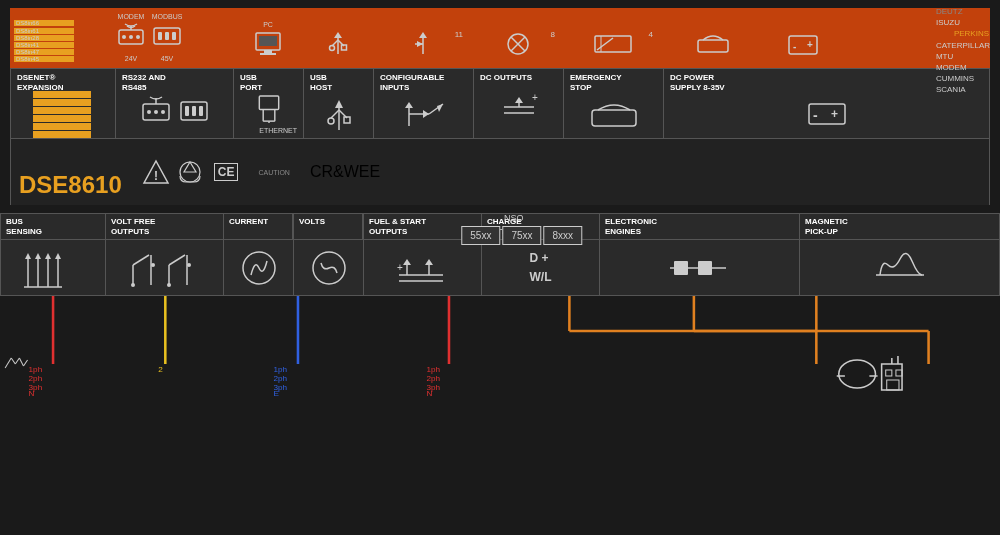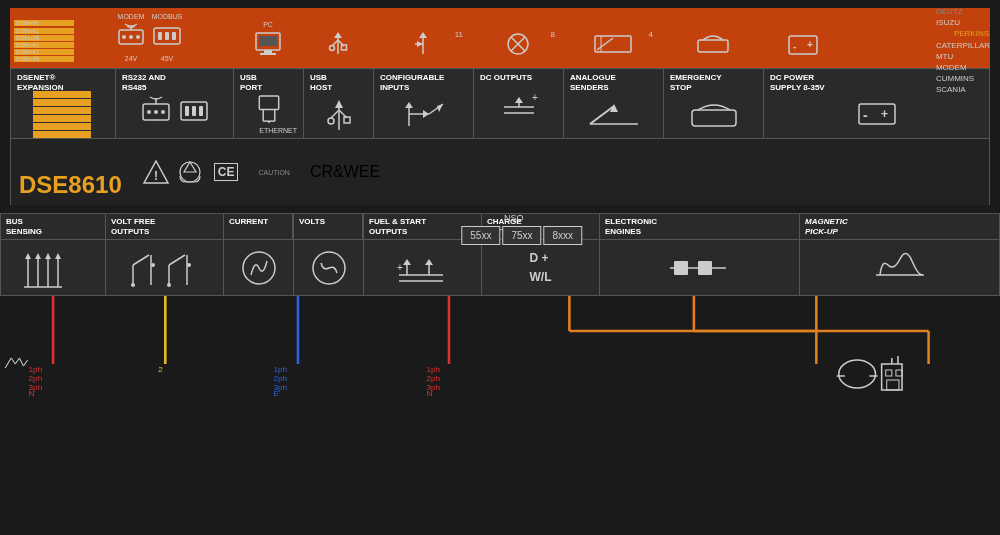--- a/index.html
+++ b/index.html
@@ -122,21 +122,21 @@
     .bottom-row {
       display: flex;
       border: 1.5px solid #555;
     }
     .bottom-cell {
       border-right: 1.5px solid #555;
       background: #2a2a2a;
       flex: 1;
       min-width: 0;
     }
-    .bottom-cell:last-child { border-right: none; font-style: italic; }
+    .bottom-cell:last-child { border-right: none; }
     .bottom-cell .cell-title {
       font-size: 8px;
       font-weight: bold;
       color: #fff;
       text-transform: uppercase;
       border-bottom: 1.5px solid #555;
       padding: 3px 5px;
       line-height: 1.2;
       min-height: 26px;
       display: flex;
@@ -403,31 +403,20 @@
         <svg width="50" height="36" viewBox="0 0 50 36" fill="none">
           <line x1="10" y1="20" x2="40" y2="20" stroke="#ccc" stroke-width="1.5"></line>
           <line x1="10" y1="26" x2="40" y2="26" stroke="#ccc" stroke-width="1.5"></line>
           <line x1="25" y1="12" x2="25" y2="20" stroke="#ccc" stroke-width="1.5"></line>
           <polygon points="25,10 21,16 29,16" fill="#ccc"></polygon>
           <text x="38" y="14" font-size="10" fill="#ccc">+</text>
         </svg>
       </div>
     </div>
 
-    <div class="header-cell" style="min-width:100px; flex:0 0 100px;">
-      <div class="cell-title" style="white-space:pre-line;">ANALOGUE
-SENDERS</div>
-      <div class="cell-icon">
-        <svg width="56" height="36" viewBox="0 0 56 36" fill="none">
-          <line x1="4" y1="28" x2="52" y2="28" stroke="#ccc" stroke-width="1.5"></line>
-          <line x1="4" y1="28" x2="28" y2="10" stroke="#ccc" stroke-width="2"></line>
-          <polygon points="28,8 24,16 32,16" fill="#ccc"></polygon>
-        </svg>
-      </div>
-    </div>
 
     <div class="header-cell" style="min-width:100px; flex:0 0 100px;">
       <div class="cell-title" style="white-space:pre-line;">EMERGENCY
 STOP</div>
       <div class="cell-icon">
         <svg width="56" height="36" viewBox="0 0 56 36" fill="none">
           <rect x="6" y="14" width="44" height="16" rx="3" stroke="#ccc" stroke-width="1.5" fill="none"></rect>
           <path d="M12 14 Q28 4 44 14" stroke="#ccc" stroke-width="1.5" fill="none"></path>
         </svg>
       </div>

